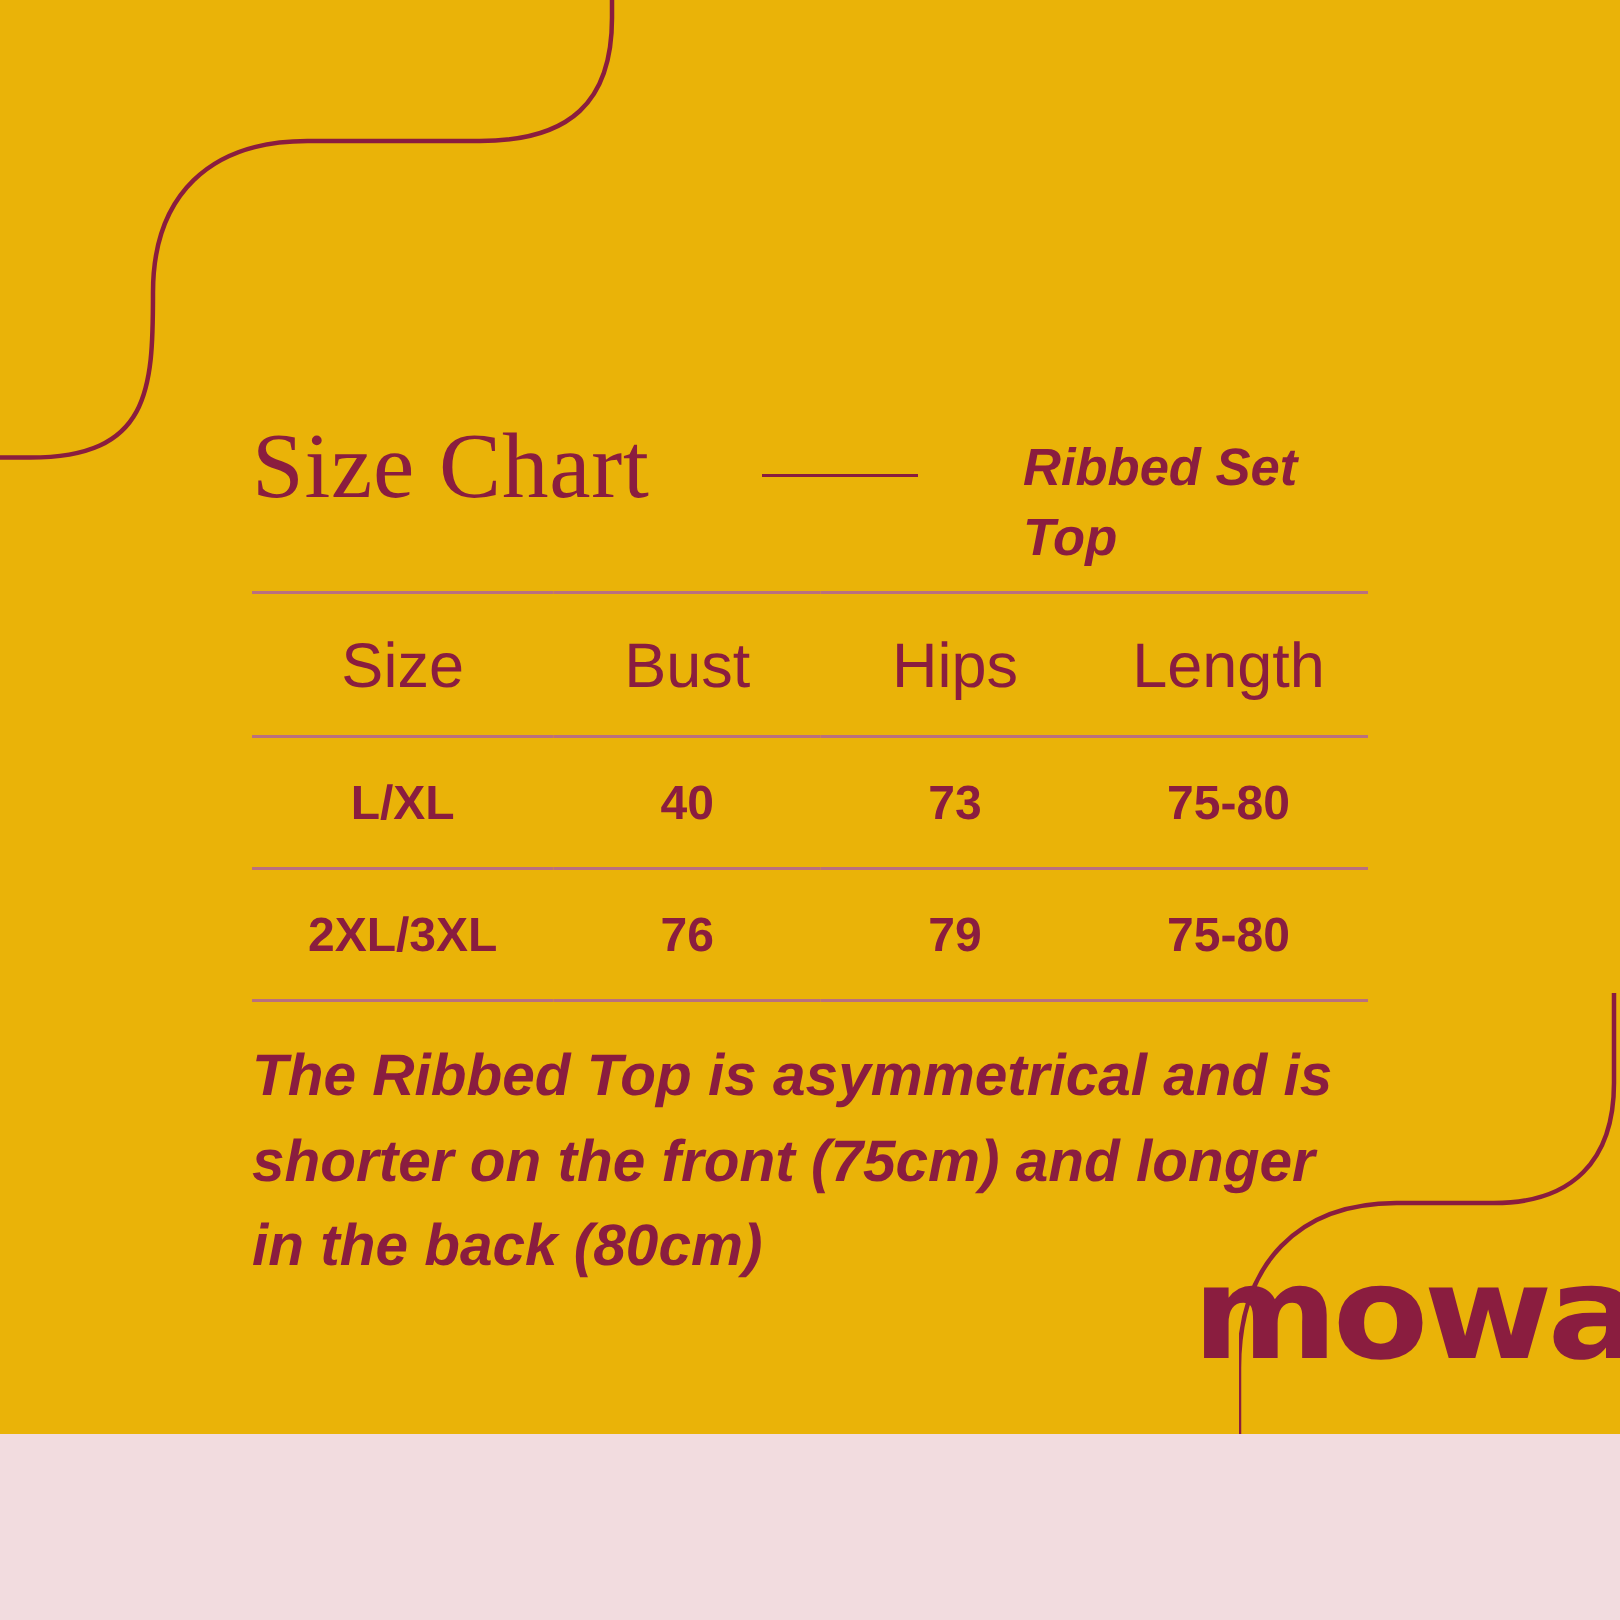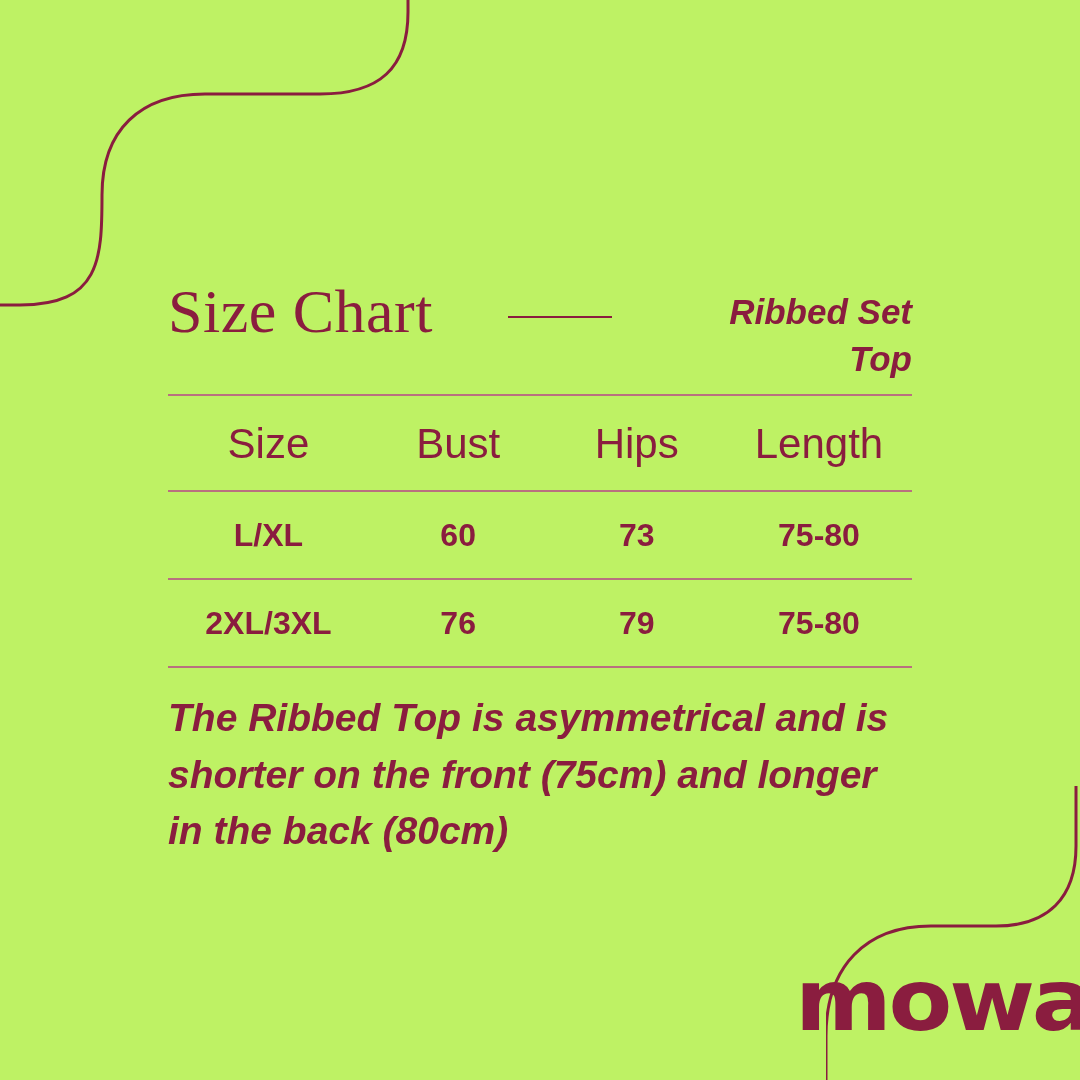--- a/index.html
+++ b/index.html
@@ -9,22 +9,22 @@
   body {
     width: 1080px;
     height: 1080px;
     background: #f2dcdf;
     font-family: "Liberation Sans", sans-serif;
     overflow: hidden;
   }
   .canvas {
     position: relative;
     width: 1080px;
-    height: 1080px;
-    background: #bef264;
+    height: 956px;
+    background: #eab308;
     overflow: hidden;
   }
 
   
   .deco {
     position: absolute;
     pointer-events: none;
   }
   .deco-tl { left: -10px; top: -10px; }
   .deco-br { right: -6px; bottom: -6px; }
@@ -59,21 +59,21 @@
     background: #8a1d3f;
     margin: 48px 10px 0 14px;
   }
   .subtitle {
     font-family: "Liberation Sans", sans-serif;
     font-style: italic;
     font-weight: 600;
     font-size: 35px;
     line-height: 1.35;
     color: #8a1d3f;
-    text-align: right;
+    text-align: left;
     width: 230px;
     padding-top: 20px;
   }
 
   table.size-table {
     width: 100%;
     border-collapse: collapse;
     margin-top: 6px;
   }
   table.size-table th,
@@ -160,21 +160,21 @@
         <tr>
           <th>Size</th>
           <th>Bust</th>
           <th>Hips</th>
           <th>Length</th>
         </tr>
       </thead>
       <tbody>
         <tr>
           <td>L/XL</td>
-          <td>60</td>
+          <td>40</td>
           <td>73</td>
           <td>75-80</td>
         </tr>
         <tr>
           <td>2XL/3XL</td>
           <td>76</td>
           <td>79</td>
           <td>75-80</td>
         </tr>
       </tbody>

